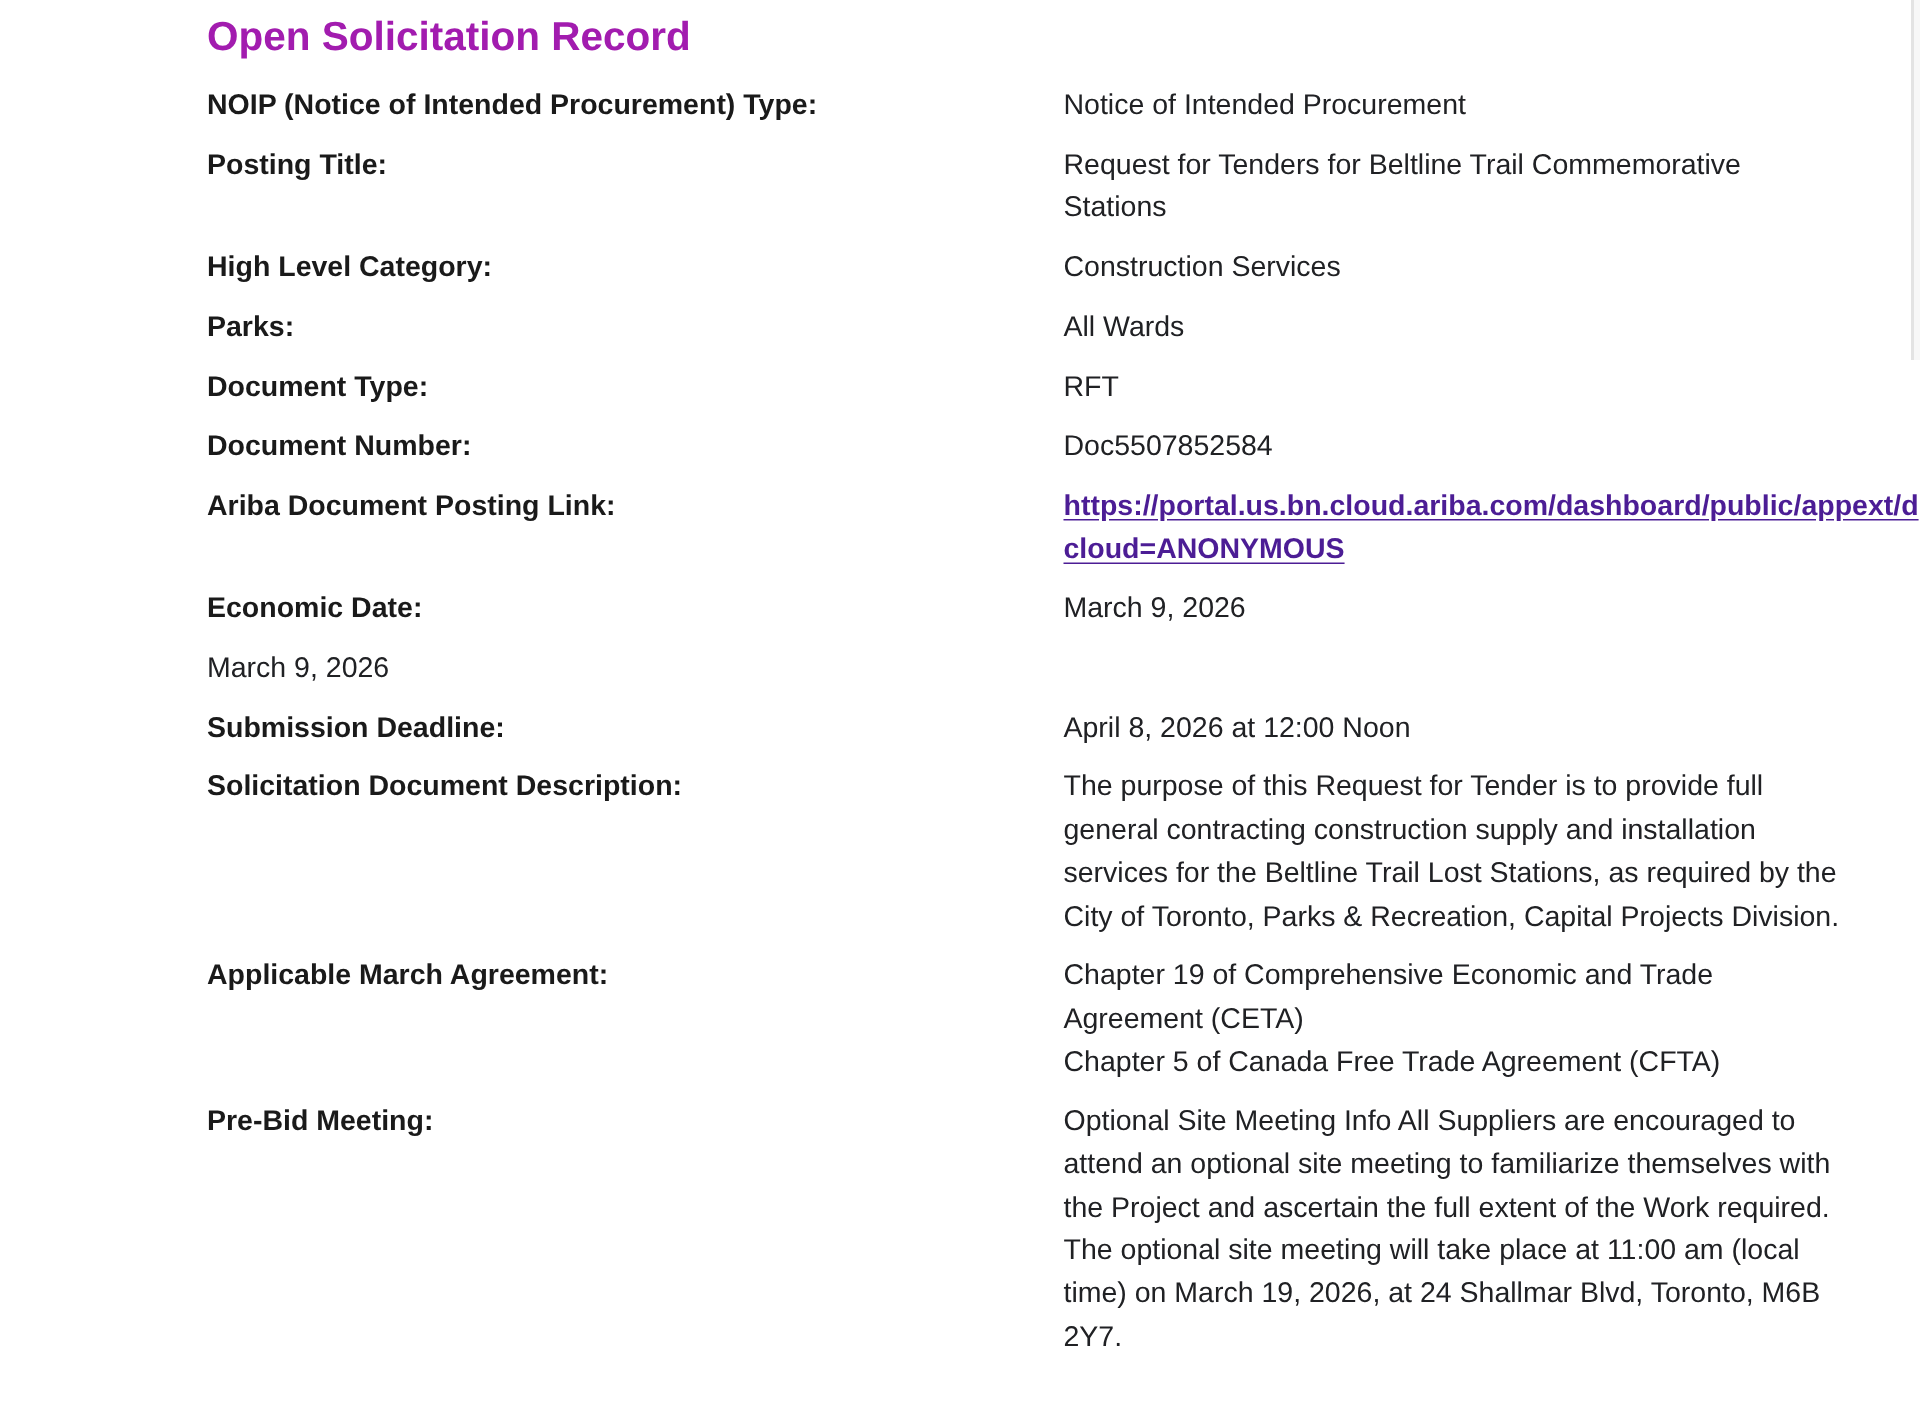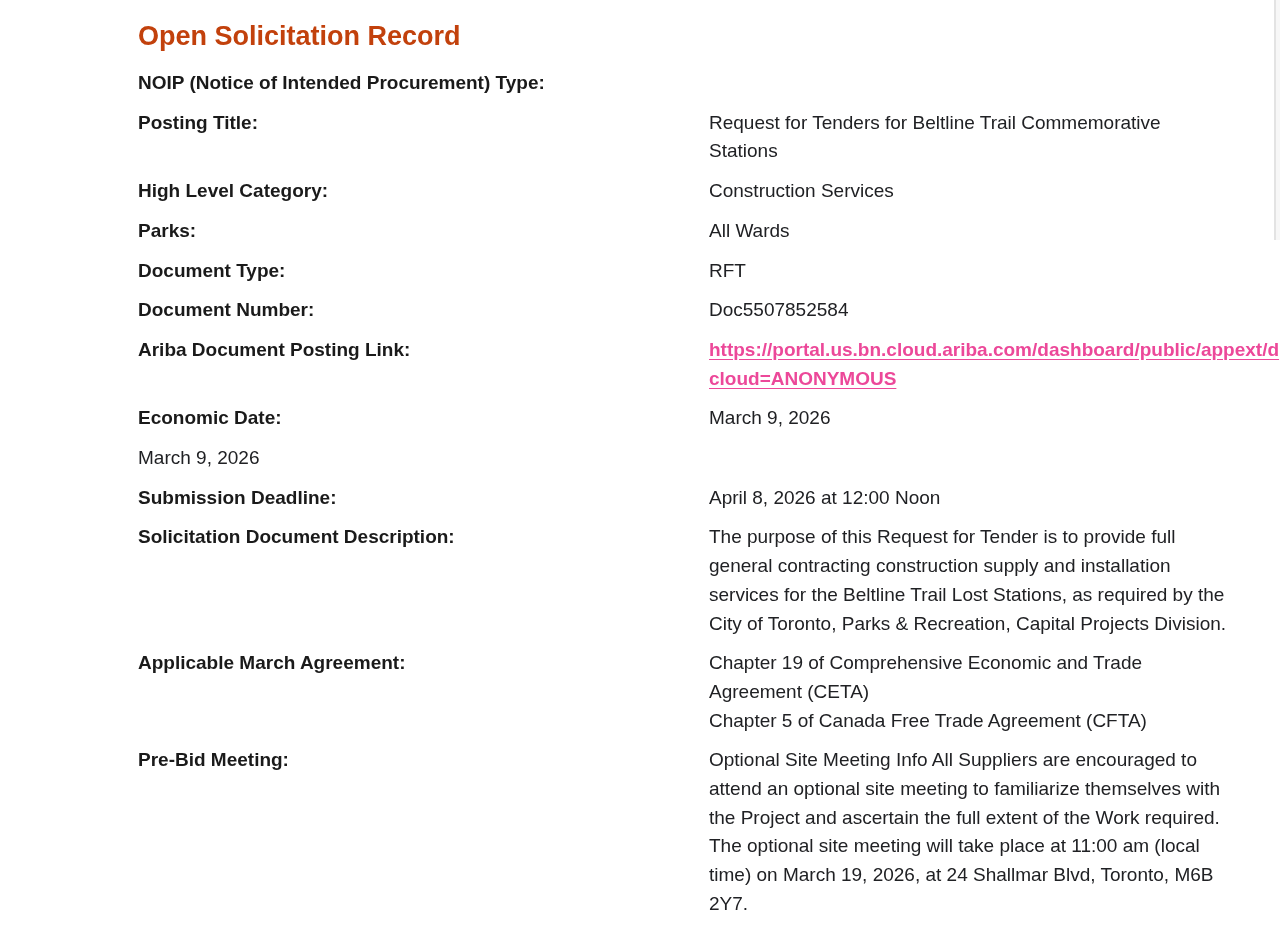--- a/index.html
+++ b/index.html
@@ -18,22 +18,22 @@
   .content {
     position: absolute;
     top: 7px;
     left: 138px;
     width: 1092px;
   }
   .page-title {
     font-size: 27px;
     line-height: 34px;
     font-weight: 700;
-    margin: 12px 0 16px 0;
-    color: #c2410c;
+    margin: 0 0 16px 0;
+    color: #a21caf;
   }
   .record {
     font-size: 19px;
     line-height: 28.7px;
   }
   .row {
     display: grid;
     grid-template-columns: 571px 521px;
     margin-bottom: 11px;
   }
@@ -41,21 +41,21 @@
     font-weight: 700;
     padding-right: 24px;
     color: #1a1a1a;
   }
   .field-value {
     font-weight: 400;
     color: #202124;
   }
   .value-line { display: block; }
   a.posting-link {
-    color: #ec4899;
+    color: #4c1d95;
     font-weight: 700;
     text-decoration: underline;
     text-underline-offset: 3px;
   }
   .link-line1 {
     display: block;
     white-space: nowrap; 
   }
   .link-line2 { display: block; }
   .scrollbar-thumb {
@@ -69,20 +69,21 @@
   }
 </style>
 </head>
 <body>
 
 <div class="content">
   <h1 class="page-title">Open Solicitation Record</h1>
   <div class="record" id="record-fields">
       <div class="row">
         <div class="field-label">NOIP (Notice of Intended Procurement) Type:</div>
+        <div class="field-value">Notice of Intended Procurement</div>
       </div>
       <div class="row">
         <div class="field-label">Posting Title:</div>
         <div class="field-value">Request for Tenders for Beltline Trail Commemorative Stations</div>
       </div>
       <div class="row">
         <div class="field-label">High Level Category:</div>
         <div class="field-value">Construction Services</div>
       </div>
       <div class="row">

